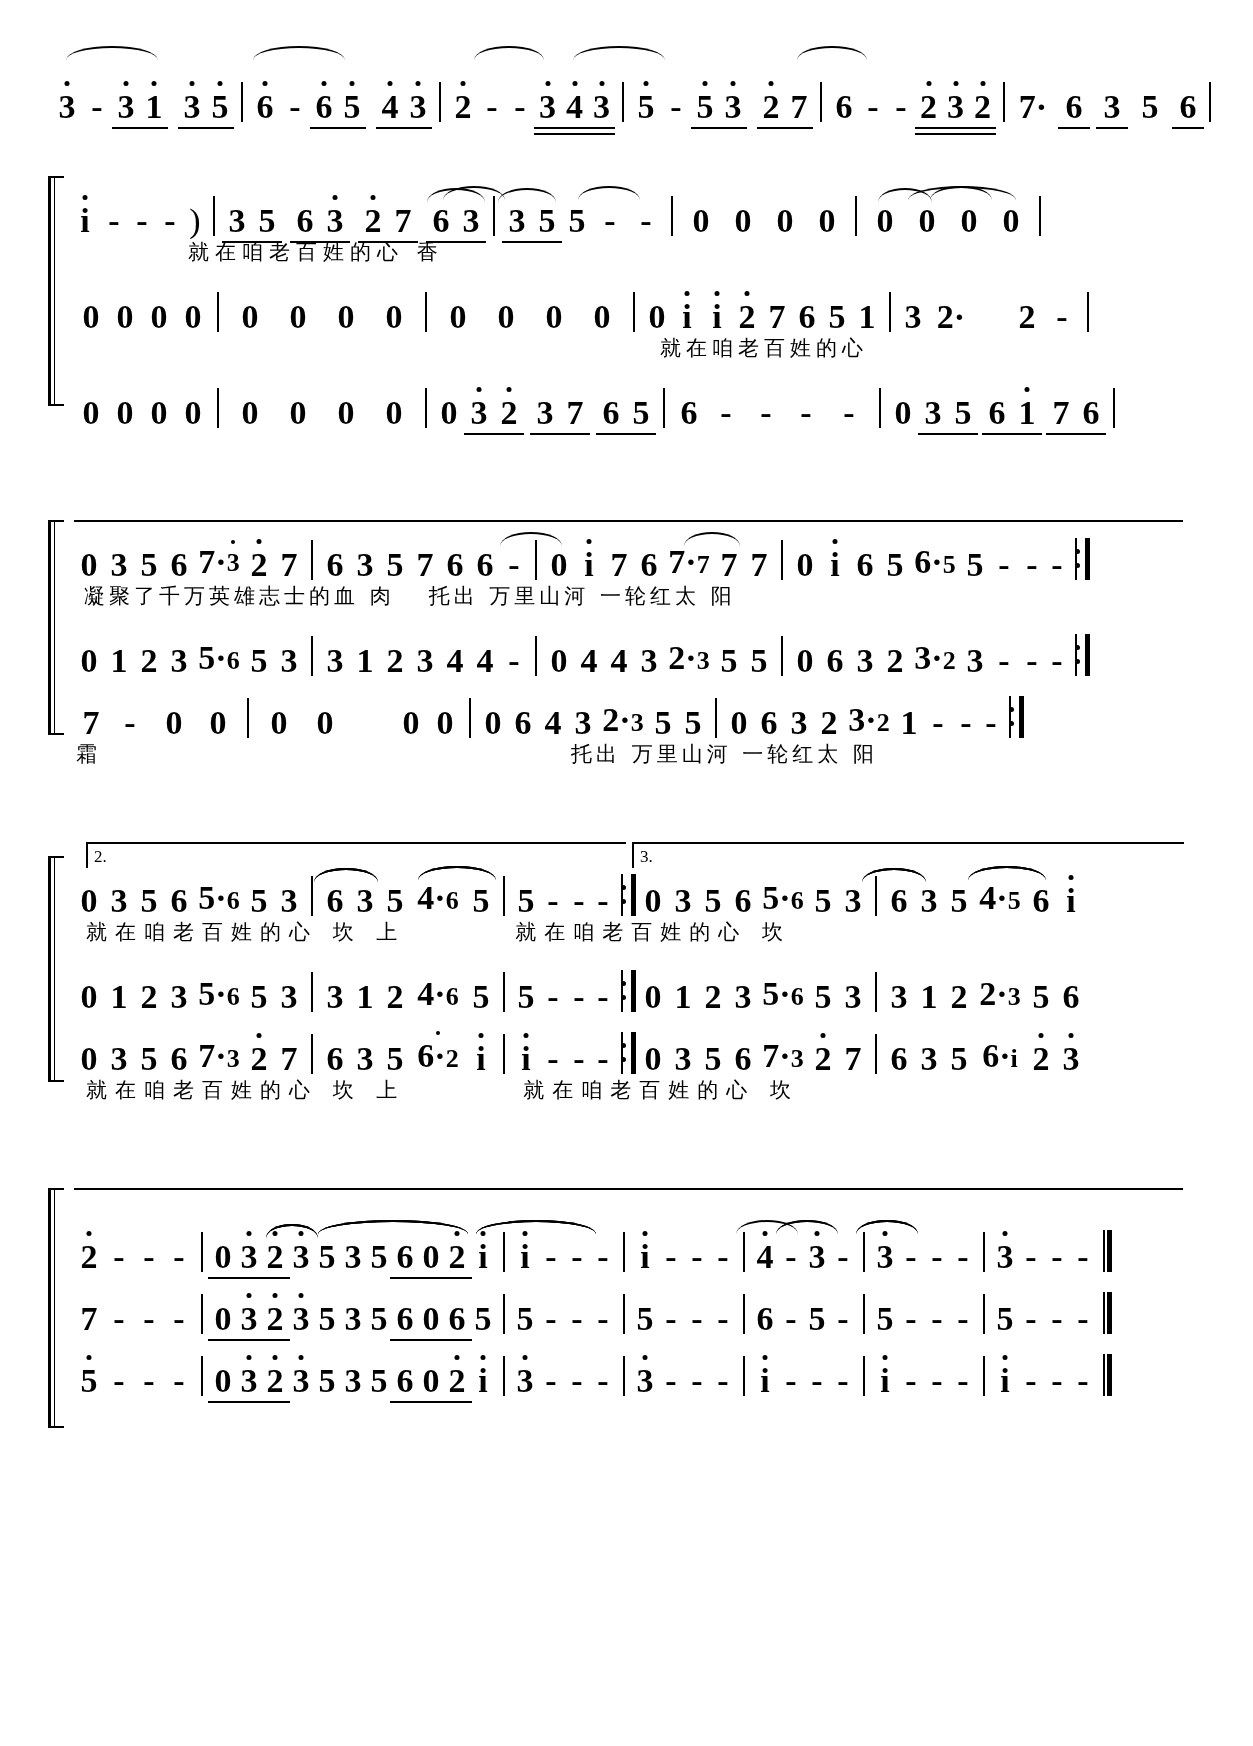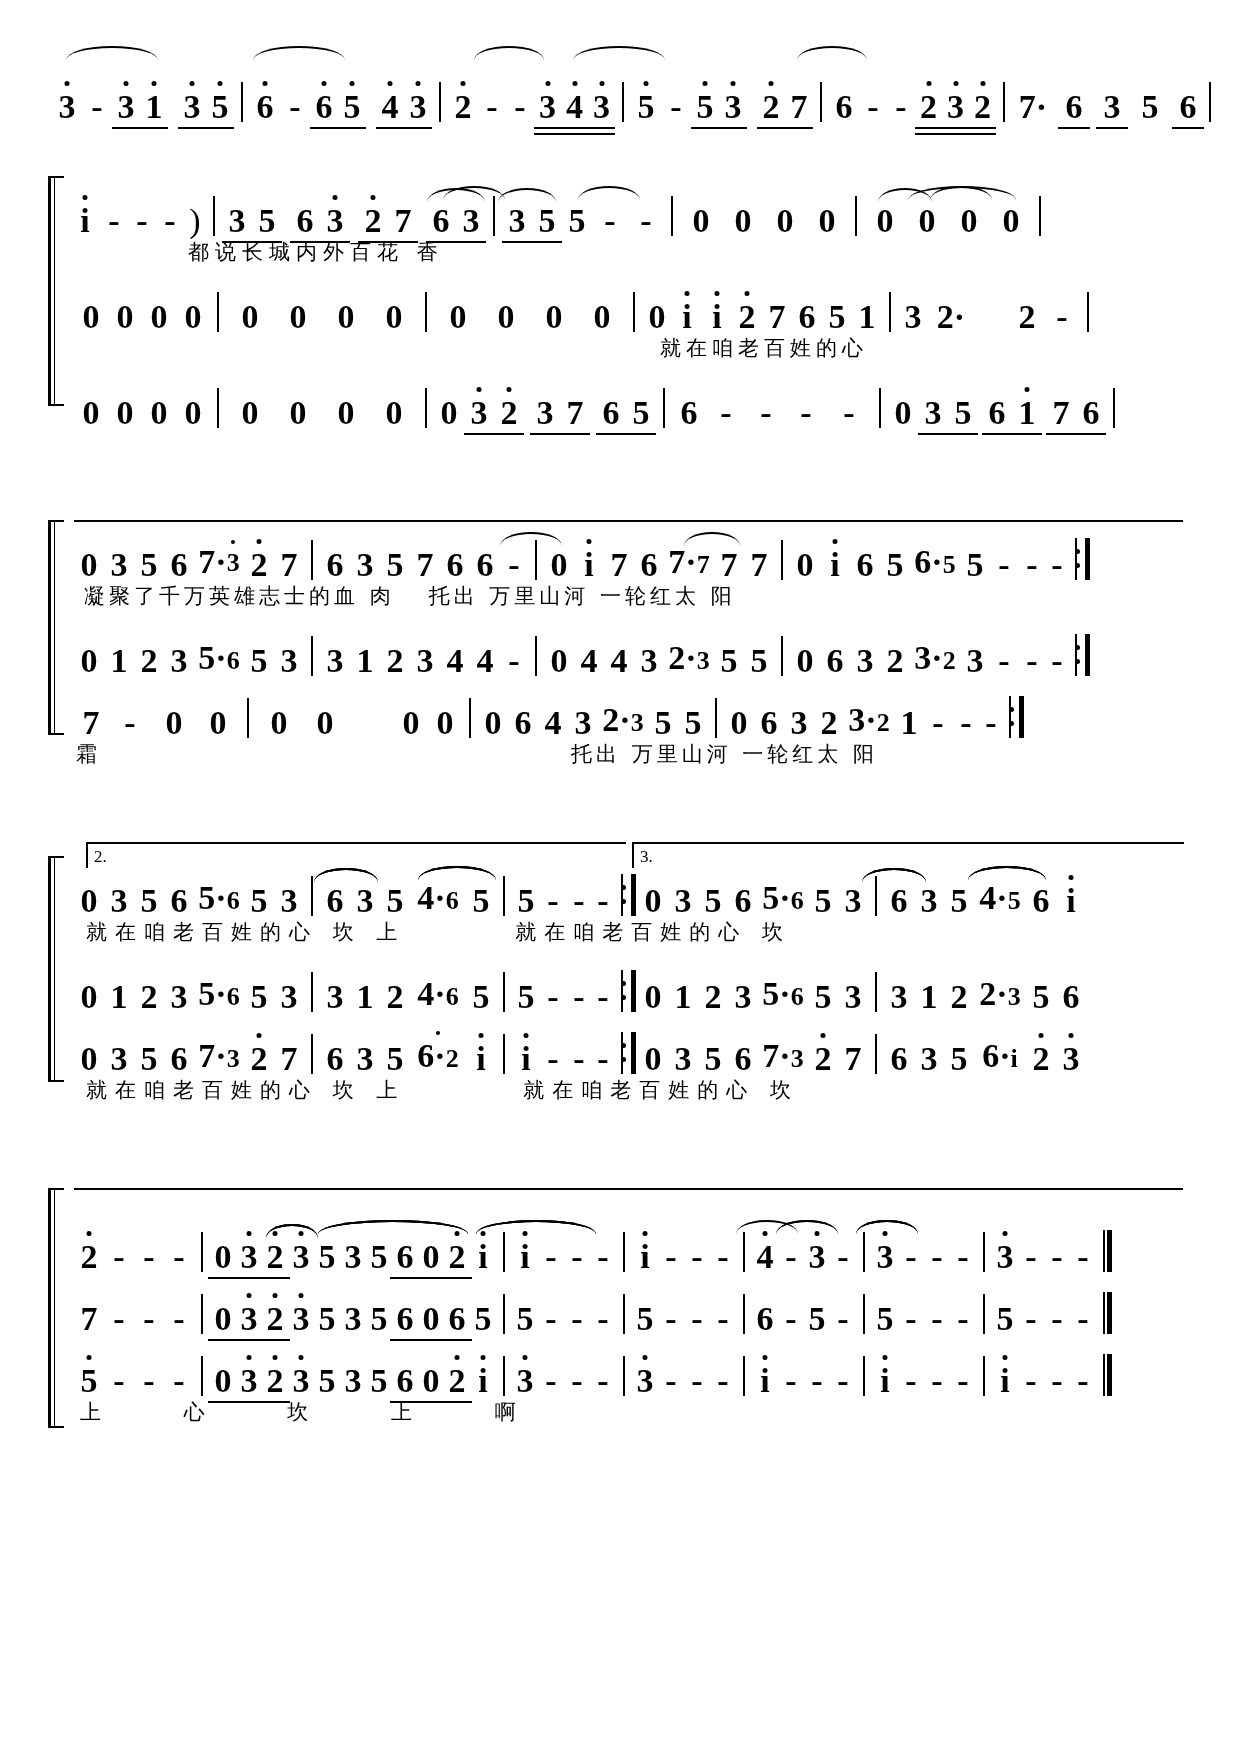--- a/index.html
+++ b/index.html
@@ -256,21 +256,21 @@
       <span class="n" style="width:42px;">0</span>
       <span class="n" style="width:42px;">0</span>
       <span class="n" style="width:42px;">0</span>
       <span class="n" style="width:42px;">0</span>
       <span class="bar"></span>
     </div>
     <div class="slur" style="left:427px;top:12px;width:58px;"></div>
     <div class="slur" style="left:498px;top:12px;width:58px;"></div>
 
     <div class="lyrics" style="padding-left:188px;">
-      <span style="letter-spacing:6px;">都说长城内外百花 香</span>
+      <span style="letter-spacing:6px;">就在咱老百姓的心 香</span>
     </div>
 
     <div class="voice" style="padding-left:74px;">
       <span class="n" style="width:34px;">0</span>
       <span class="n" style="width:34px;">0</span>
       <span class="n" style="width:34px;">0</span>
       <span class="n" style="width:34px;">0</span>
       <span class="bar"></span>
       <span class="n" style="width:48px;">0</span>
       <span class="n" style="width:48px;">0</span>
@@ -802,19 +802,16 @@
       <span class="dash sp" style="width:26px;text-align:center;">-</span>
       <span class="dash sp" style="width:26px;text-align:center;">-</span>
       <span class="barfinal"></span>
     </div>
     <div class="slur" style="left:266px;top:12px;width:52px;"></div>
     <div class="slur" style="left:318px;top:8px;width:150px;"></div>
     <div class="slur" style="left:476px;top:8px;width:120px;"></div>
     <div class="slur" style="left:736px;top:8px;width:62px;"></div>
     <div class="slur" style="left:856px;top:8px;width:62px;"></div>
 
-    <div class="lyrics" style="padding-left:80px;">
-      <span style="letter-spacing:38px;">上 心 坎 上 啊</span>
-    </div>
   </div>
 
 
 </div>
 
 </body></html>

